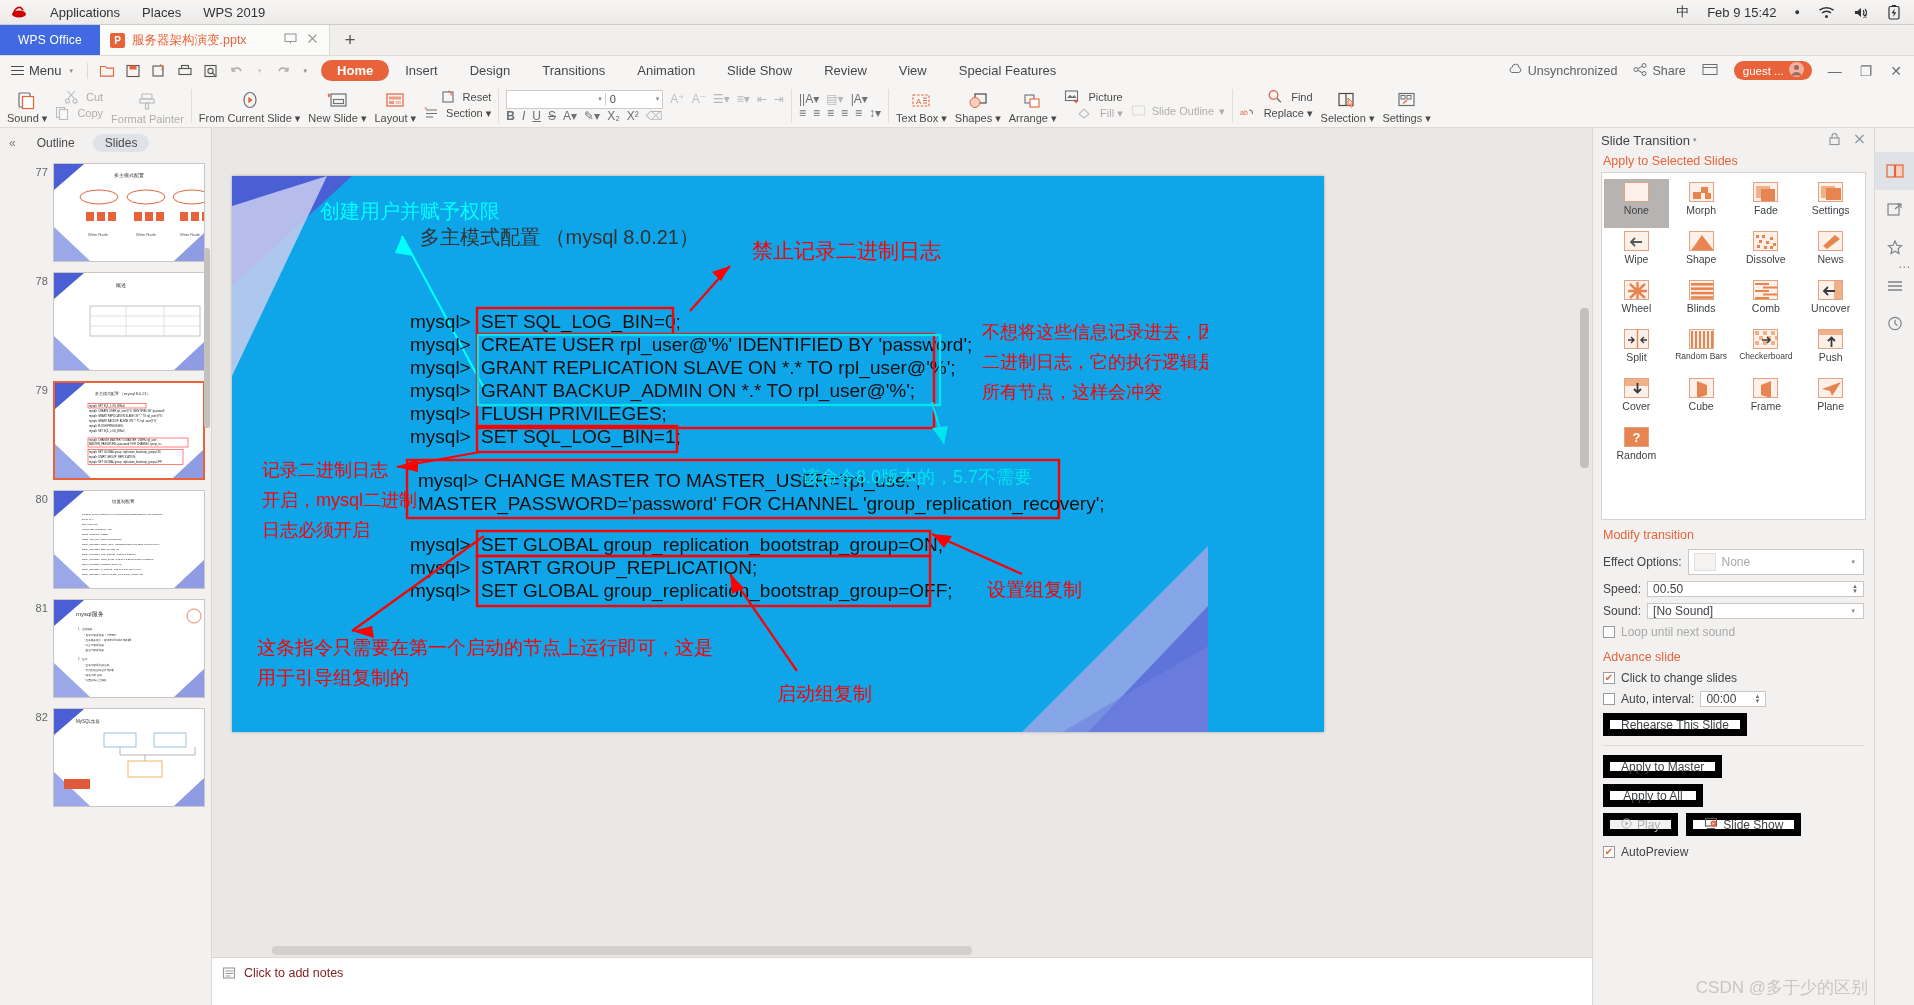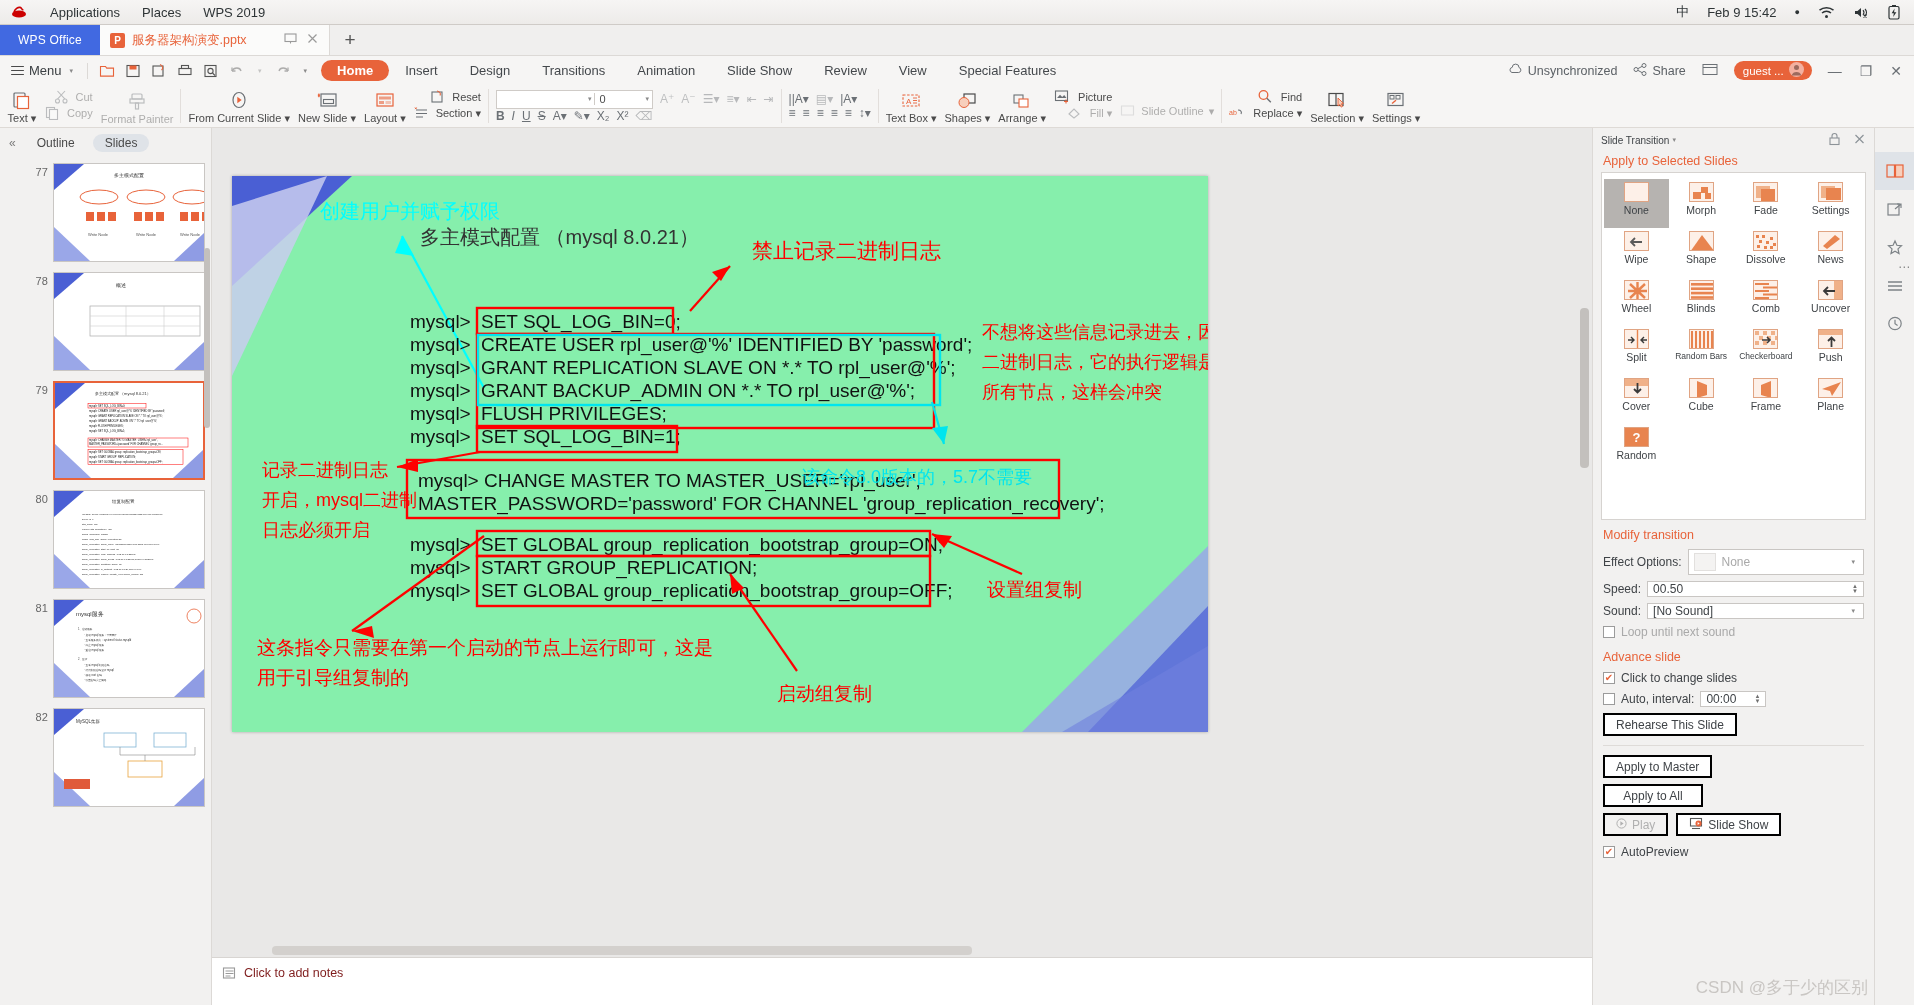--- a/index.html
+++ b/index.html
@@ -97,21 +97,21 @@
   }
   .thumb.sel { border:2px solid #e8633a; }
   .thumb .tri-bl { position:absolute; left:0; bottom:0; width:0;height:0; border-left:36px solid #9aa7e8; border-top:34px solid transparent;}
   .thumb .tri-tl { position:absolute; left:0; top:0; width:0;height:0; border-left:30px solid #4a5fd4; border-bottom:26px solid transparent;}
   .thumb .tri-br { position:absolute; right:0; bottom:0; width:0;height:0; border-right:30px solid #8f9ce4; border-top:28px solid transparent;}
   .lp-scroll { position:absolute; right:1px; top:120px; width:6px; height:180px; background:#c3c0bd; border-radius:3px;}
 
   
   .canvaswrap { position:absolute; left:212px; top:128px; right:322px; bottom:48px; background:#e9e8e7; }
   .slide {
-    position:absolute; left:20px; top:48px; width:976px; height:556px; background:#86efac;
+    position:absolute; left:20px; top:48px; width:1092px; height:556px; background:#0ea5e9;
     box-shadow:0 0 3px rgba(0,0,0,.28); overflow:hidden;
   }
   .slide-svg { position:absolute; left:0; top:0; width:976px; height:556px; }
   .cv-scroll-v { position:absolute; right:3px; top:0; width:9px; height:100%; }
   .cv-scroll-v .thumbbar { position:absolute; top:180px; left:0; width:9px; height:160px; background:#c3c0bd; border-radius:4px;}
   .cv-scroll-h { position:absolute; left:0; bottom:2px; height:9px; width:100%;}
   .cv-scroll-h .thumbbar { position:absolute; left:60px; top:0; height:9px; width:700px; background:#d3d0cd; border-radius:4px;}
 
   
   .notes {
@@ -119,39 +119,39 @@
     background:#fff; border-top:1px solid #d8d5d2; display:flex; align-items:flex-start; padding:8px 10px; gap:8px;
     font-size:12.5px; color:#7f1d1d;
   }
 
   
   .rightpane {
     position:absolute; right:40px; top:128px; width:282px; height:877px;
     background:#f2f1f0; border-left:1px solid #dcd9d6; font-size:12px; color:#3f4347;
   }
   .rp-head { display:flex; align-items:center; height:24px; padding:0 8px; }
-  .rp-title { font-size:10px; }
+  .rp-title { font-size:13px; }
   .rp-head .sp { margin-left:auto; display:flex; gap:12px; color:#8d9398; }
   .rp-section { color:#e8633a; font-size:12.5px; padding:2px 8px 4px 10px;}
   .trans-grid {
     margin:0 8px; background:#fff; border:1px solid #d6d3d0; height:348px;
     display:grid; grid-template-columns:repeat(4,1fr); grid-auto-rows:49px; padding:6px 2px 0 2px;
     align-content:start;
   }
   .tcell { display:flex; flex-direction:column; align-items:center; justify-content:flex-start; gap:2px; padding-top:3px; }
   .tcell.sel { background:#b6b3b0; }
   .tcell .tname { font-size:10.5px; color:#3f4347; max-width:62px; overflow:hidden; white-space:nowrap; text-overflow:clip;}
   .tcell .tname.sm { font-size:8.5px; }
   .tile { width:25px; height:20px; border:1px solid #e0a483; background:#fdf0e8; position:relative; overflow:hidden;}
   .rp-row { display:flex; align-items:center; gap:6px; padding:3px 10px; }
   .rp-row label { font-size:12px; }
   .inputbox { background:#fff; border:1px solid #c9c6c3; height:16px; display:flex; align-items:center; padding:0 5px; font-size:12px;}
   .dis { color:#a9a9a9; }
   .spin { margin-left:auto; display:flex; flex-direction:column; font-size:6px; color:#707070; line-height:.9; padding-left:4px;}
-  .btn { background:#fff; border:2px solid #000000; height:23px; display:inline-flex; align-items:center; justify-content:center; padding:0 11px; font-size:12px;}
+  .btn { background:#fff; border:7px solid #000000; height:23px; display:inline-flex; align-items:center; justify-content:center; padding:0 11px; font-size:12px;}
   .btn.dis { color:#b0b0b0; background:#f3f2f1;}
   .chk { width:12px; height:12px; border:1px solid #9b9b9b; background:#fff; display:inline-flex; align-items:center; justify-content:center; font-size:10px; color:#e8633a; line-height:1;}
   .hr { height:1px; background:#dedbd8; margin:6px 10px; }
   .watermark { position:absolute; right:6px; bottom:6px; font-size:17px; color:#c9c6c3; white-space:nowrap;}
 
   
   .rail { position:absolute; right:0; top:128px; width:40px; height:877px; background:#f2f1f0; border-left:1px solid #dcd9d6;}
   .rail .ri { width:40px; height:38px; display:flex; align-items:center; justify-content:center; color:#7d8387;}
   .rail .ri.active { background:#dfe3e8; color:#e8633a;}
   .rail-top { position:absolute; right:4px; top:132px; font-size:12px; color:#888;}
@@ -324,21 +324,21 @@
     </div>
   </div>
 
   <div class="ribbon">
     <div class="rgrp">
       <div class="ritem">
         <svg width="22" height="20" viewBox="0 0 22 20">
             <rect x="3" y="2" width="11" height="14" rx="1" stroke="#6b7075" stroke-width="1.2" fill="none"></rect>
             <rect x="6.5" y="5.5" width="11" height="12" fill="#fff" stroke="#e8633a" stroke-width="1.2"></rect>
           </svg>
-        <span class="lbl"><span>Text</span> ▾</span>
+        <span class="lbl"><span>Sound</span> ▾</span>
       </div>
       <div class="rrow">
         <div class="rline ritem dim" style="flex-direction:row">
           <svg width="15" height="14" viewBox="0 0 15 14">
               <circle cx="3.5" cy="11" r="2" stroke="#6b7075" stroke-width="1.1" fill="none"></circle>
               <circle cx="11" cy="11" r="2" stroke="#6b7075" stroke-width="1.1" fill="none"></circle>
               <path d="M3.5 9.2L11 1M11 9.2L3.5 1" stroke="#6b7075" stroke-width="1.1"></path>
             </svg>
           <span class="lbl">Cut</span>
         </div>

